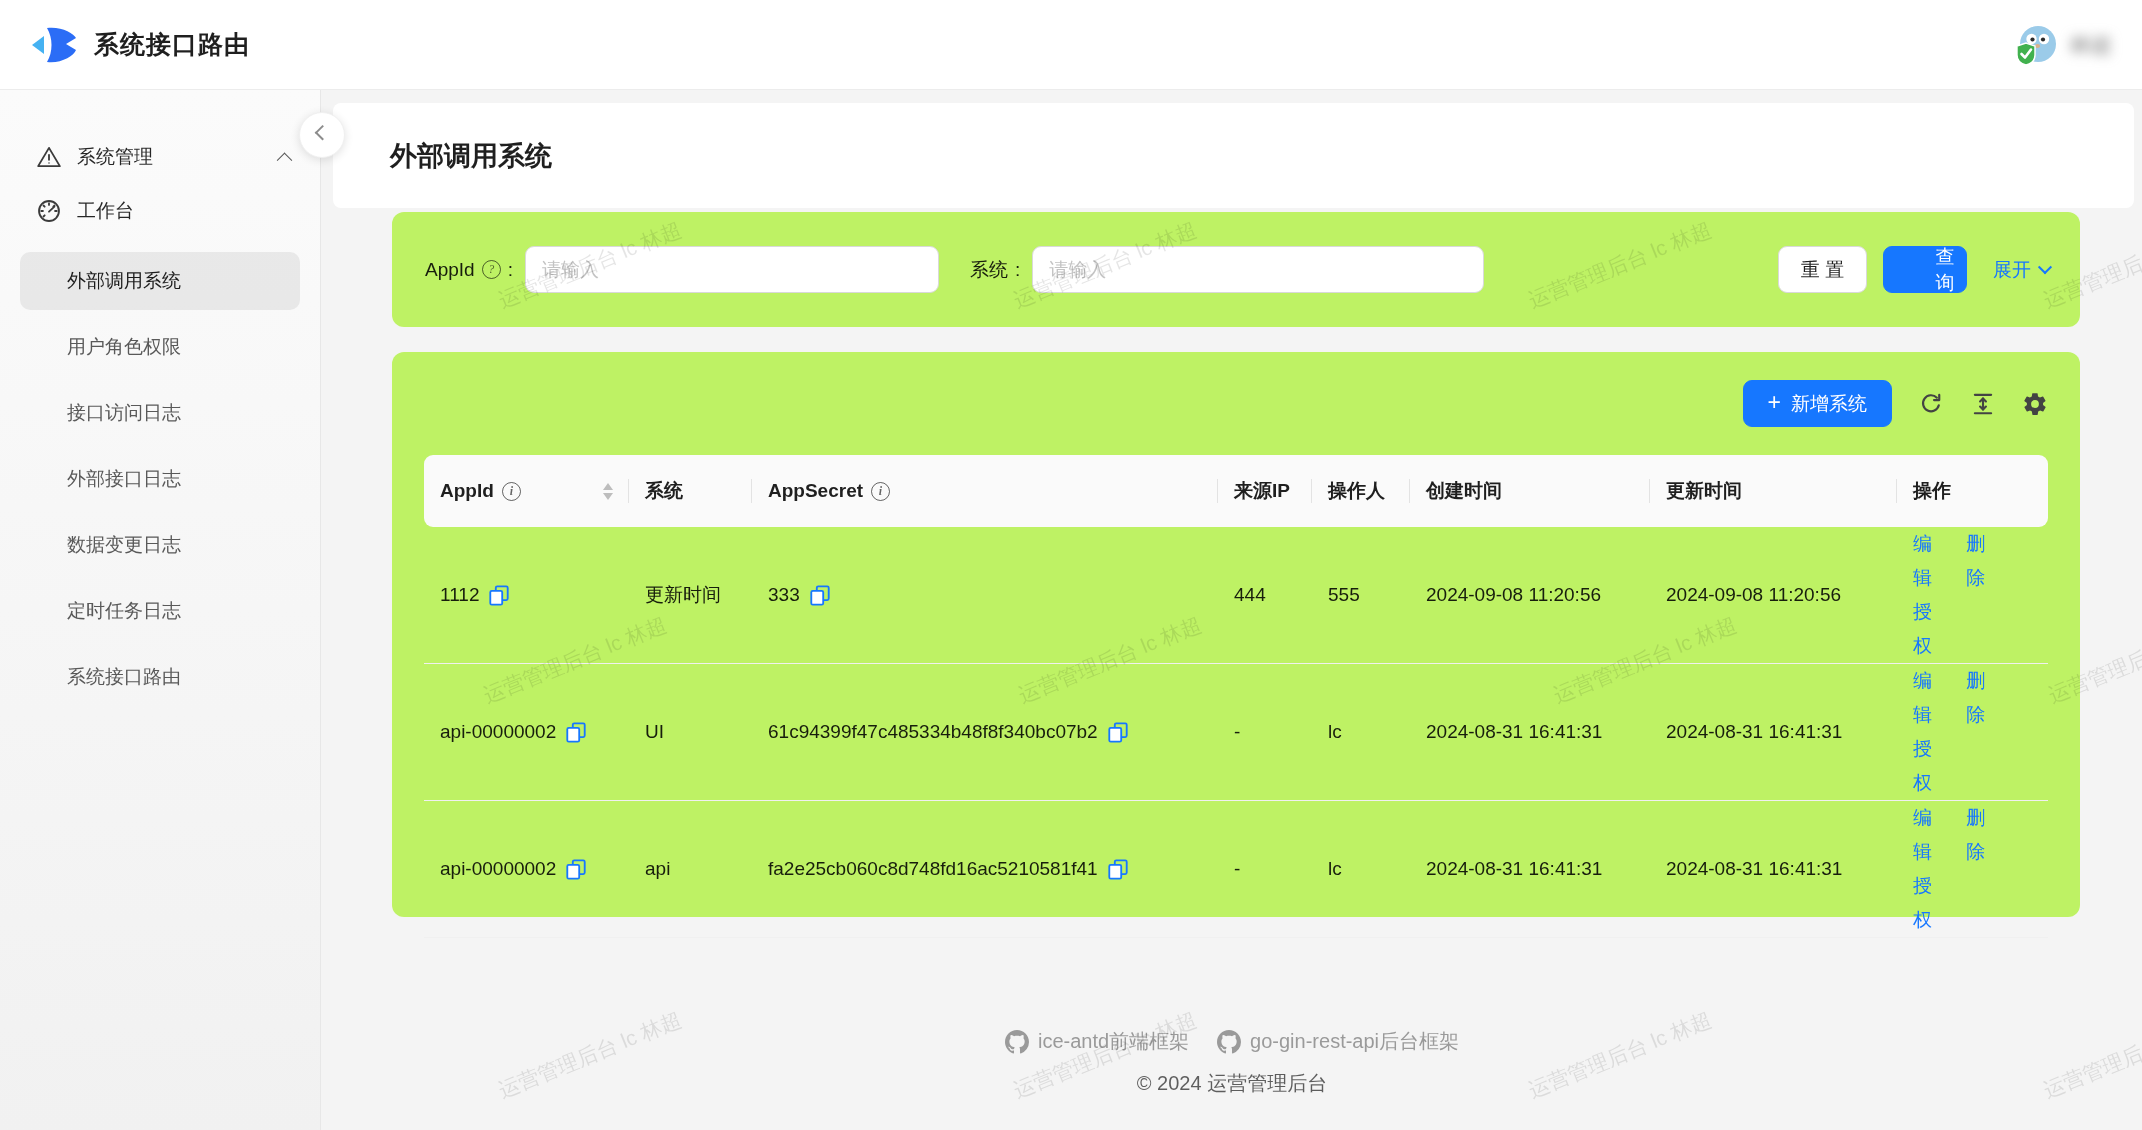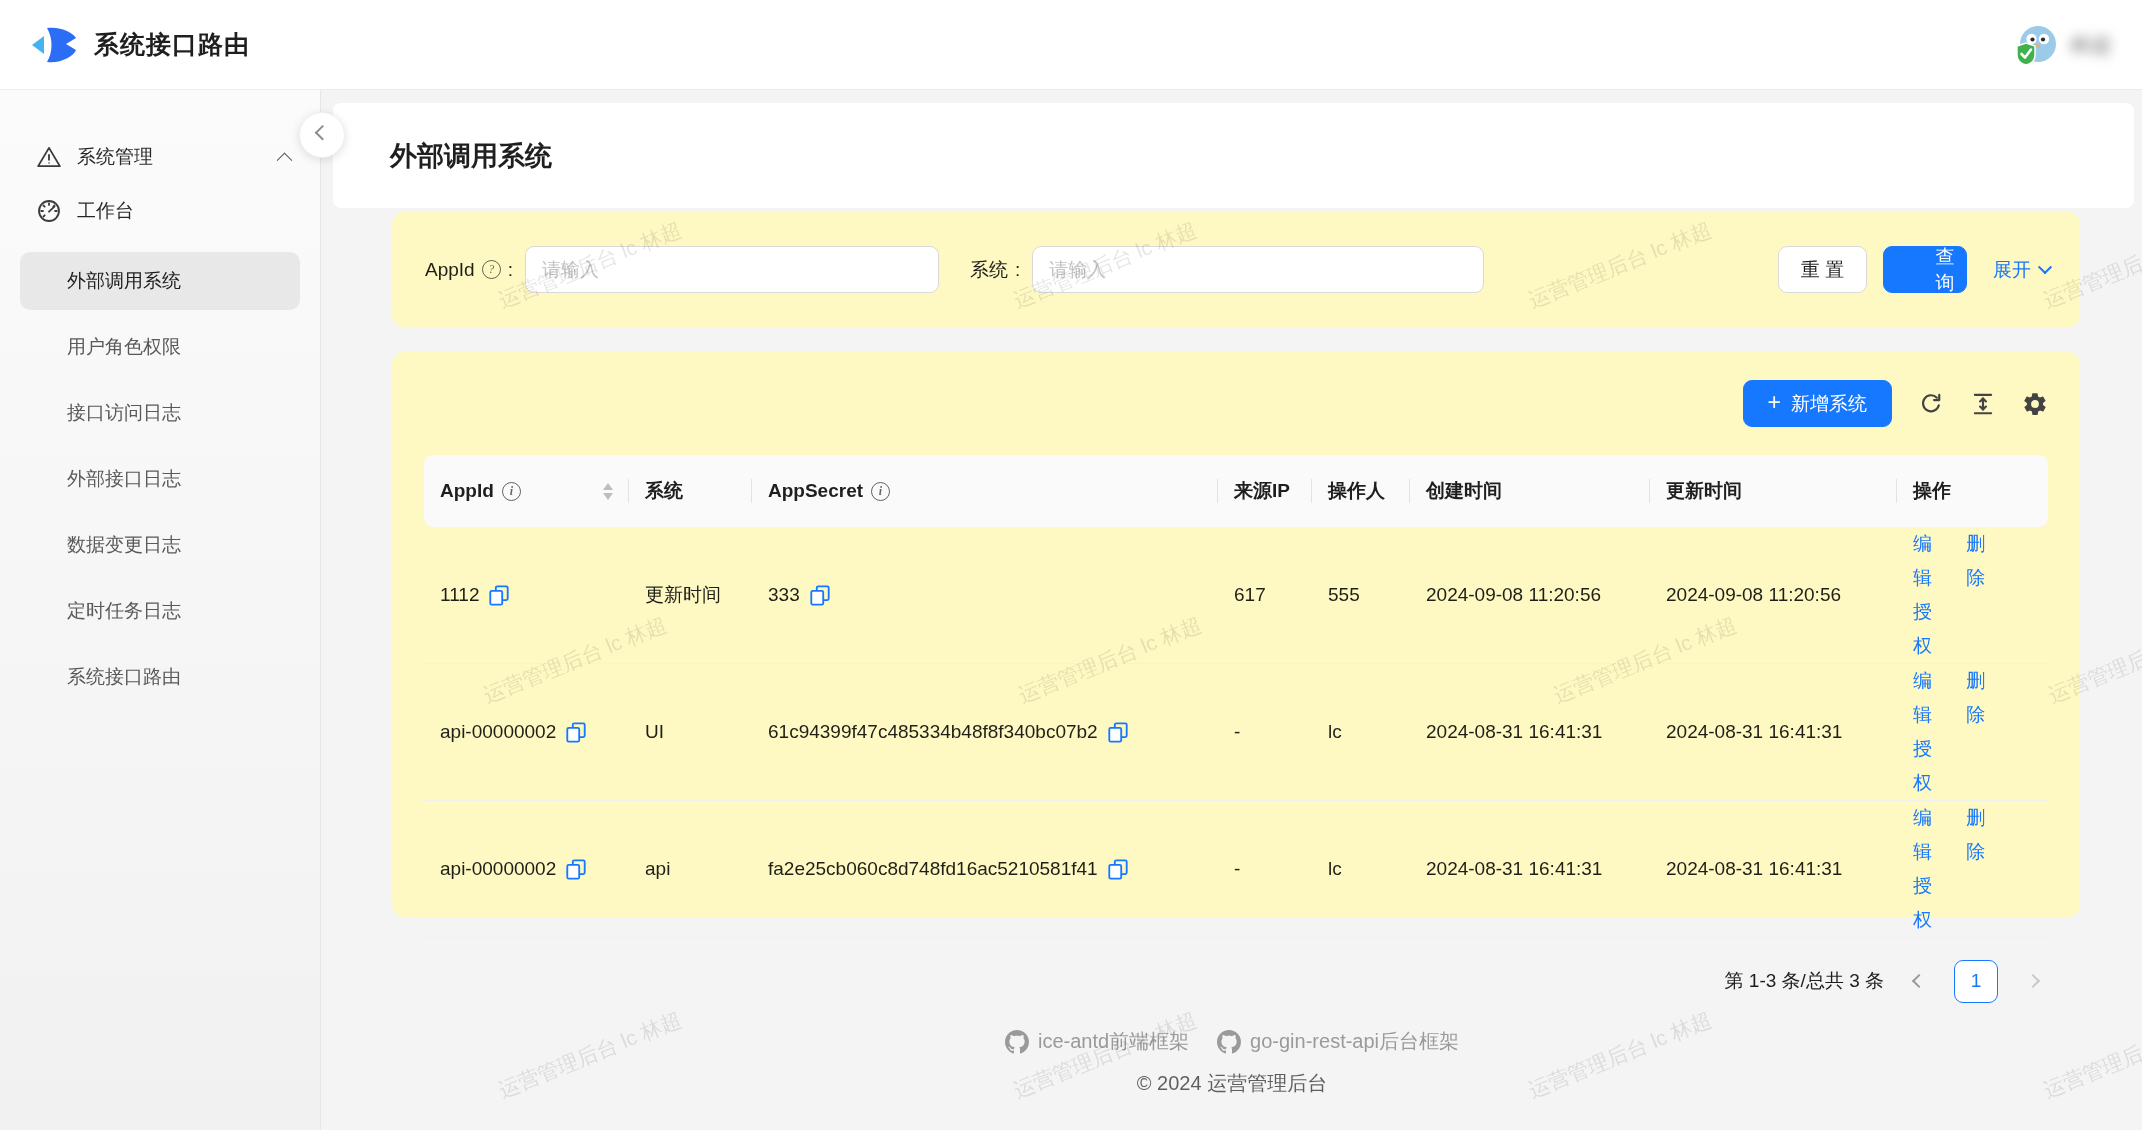--- a/index.html
+++ b/index.html
@@ -46,21 +46,21 @@
   }
   .chev { display:inline-block; border-right:2px solid #8c8c8c; border-bottom:2px solid #8c8c8c; }
   .chev-left  { width:11px; height:11px; transform:rotate(135deg) translate(-2px,2px); }
   
   .main { position:absolute; left:322px; top:90px; right:0; bottom:0; background:#f4f4f4; }
   .title-band {
     position:absolute; left:11px; top:13px; right:8px; height:105px; background:#fff;
     border-radius:8px; display:flex; align-items:center; padding-left:57px;
   }
   .page-title { font-size:27px; font-weight:700; }
-  .card { position:absolute; background:#fef9c3; border-radius:12px; }
+  .card { position:absolute; background:#bef264; border-radius:12px; }
   .search-card { left:70px; top:122px; width:1688px; height:115px; display:flex; align-items:center; padding:0 30px 0 33px; }
   .field-label { display:inline-flex; align-items:center; gap:7px; font-size:19px; }
   .circle-icon {
     width:19px; height:19px; border:1.6px solid rgba(0,0,0,.60); border-radius:50%;
     display:inline-flex; align-items:center; justify-content:center;
     font-size:12px; color:rgba(0,0,0,.60); font-family:"Liberation Serif","DejaVu Serif",serif; font-style:italic;
   }
   .txt-input {
     height:47px; border:1px solid #d9d9d9; border-radius:9px; padding:0 16px;
     font-size:19px; color:rgba(0,0,0,.88); background:#fff; outline:none;
@@ -297,21 +297,21 @@
           <td>更新时间</td>
           <td><span class="cell-flex">
                 <span>333</span>
             <span class="copy-icon">
                   <svg viewBox="0 0 24 24" fill="none" stroke="#1677ff" stroke-width="2">
                     <rect x="8.5" y="2.5" width="13" height="15" rx="1.6"></rect>
                     <rect x="2.5" y="7.5" width="13" height="15" rx="1.6" fill="#fff"></rect>
                   </svg>
                 </span>
               </span></td>
-          <td>617</td>
+          <td>444</td>
           <td>555</td>
           <td>2024-09-08 11:20:56</td>
           <td>2024-09-08 11:20:56</td>
           <td>
             <a class="op-link">编辑</a>
             <a class="op-link">删除</a>
             <a class="op-link" style="margin-right:0;">授权</a>
           </td>
         </tr>
         <tr>
@@ -370,30 +370,20 @@
           <td>2024-08-31 16:41:31</td>
           <td>
             <a class="op-link">编辑</a>
             <a class="op-link">删除</a>
             <a class="op-link" style="margin-right:0;">授权</a>
           </td>
         </tr>
       </tbody>
     </table>
 
-    <div class="pagination">
-      <span class="pg-total">第 1-3 条/总共 3 条</span>
-      <span class="pg-arrow">
-          <span class="chev-sm-left"></span>
-        </span>
-      <span class="pg-page">1</span>
-      <span class="pg-arrow">
-          <span class="chev-sm-right"></span>
-        </span>
-    </div>
   </div>
 
   <div class="footer">
     <div class="footer-links">
       <a class="footer-link">
         <svg class="gh-icon" viewBox="0 0 16 16">
             <path d="M8 0C3.58 0 0 3.58 0 8c0 3.54 2.29 6.53 5.47 7.59.4.07.55-.17.55-.38 0-.19-.01-.82-.01-1.49-2.01.37-2.53-.49-2.69-.94-.09-.23-.48-.94-.82-1.13-.28-.15-.68-.52-.01-.53.63-.01 1.08.58 1.23.82.72 1.21 1.87.87 2.33.66.07-.52.28-.87.51-1.07-1.78-.2-3.64-.89-3.64-3.95 0-.87.31-1.59.82-2.15-.08-.2-.36-1.02.08-2.12 0 0 .67-.21 2.2.82.64-.18 1.32-.27 2-.27s1.36.09 2 .27c1.53-1.04 2.2-.82 2.2-.82.44 1.1.16 1.92.08 2.12.51.56.82 1.27.82 2.15 0 3.07-1.87 3.75-3.65 3.95.29.25.54.73.54 1.48 0 1.07-.01 1.93-.01 2.2 0 .21.15.46.55.38A8.01 8.01 0 0 0 16 8c0-4.42-3.58-8-8-8z"></path>
           </svg>
         <span>ice-antd前端框架</span>
       </a>

